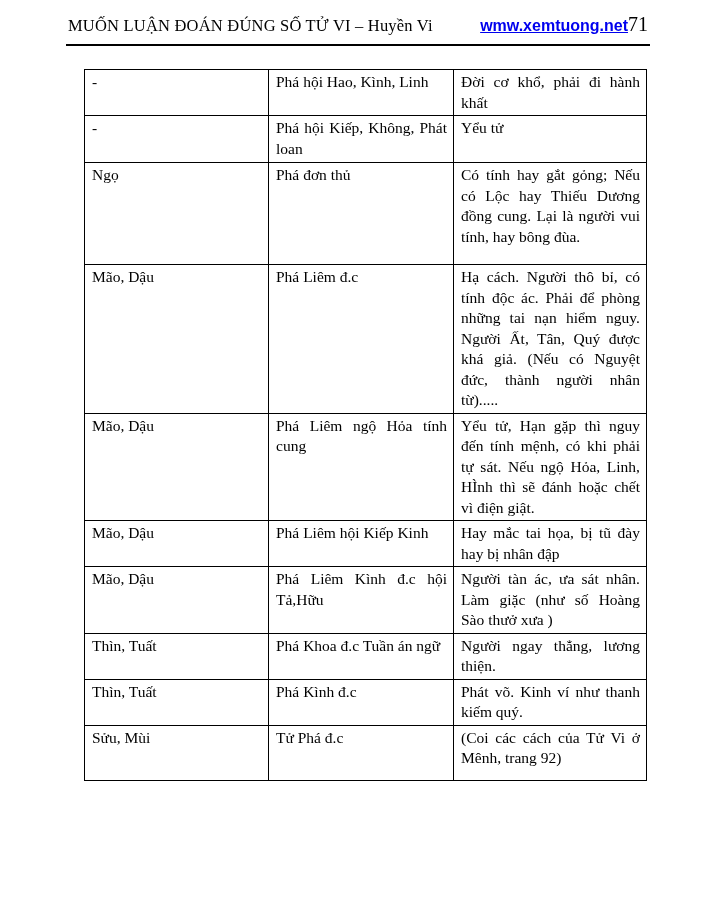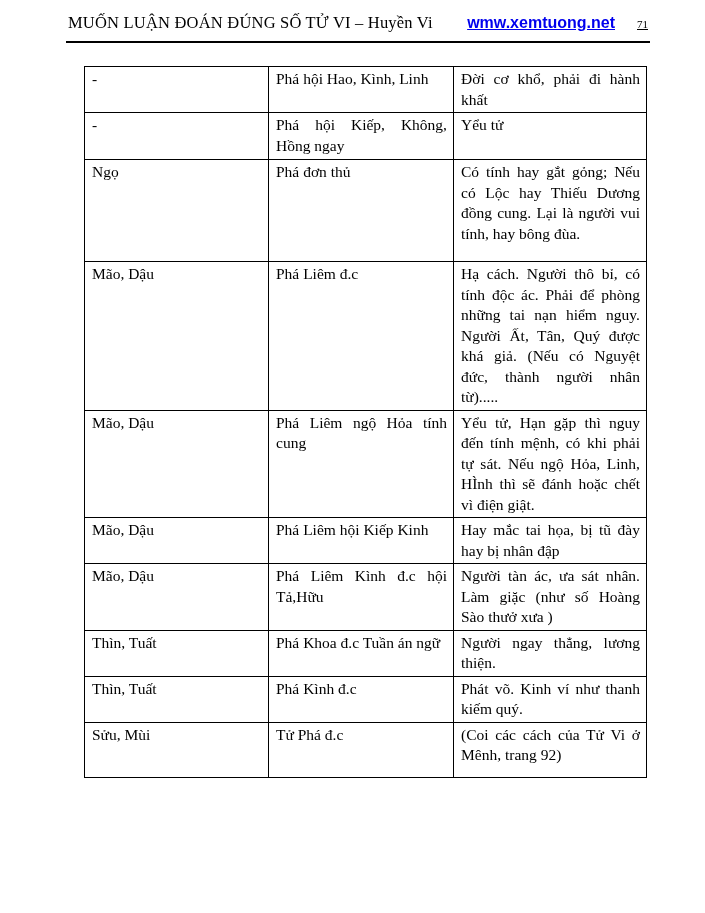--- a/index.html
+++ b/index.html
@@ -29,33 +29,31 @@
     padding: 0 2px 8px 2px;
   }
   .header-title {
     font-size: 16.5px;
     letter-spacing: 0.2px;
     white-space: nowrap;
   }
   .header-right {
     display: flex;
     align-items: baseline;
-    gap: 22px;
   }
   .site-link {
     font-family: "Liberation Sans", "DejaVu Sans", sans-serif;
     font-weight: bold;
     font-size: 16px;
     color: #0000ee;
     text-decoration: underline;
     cursor: pointer;
   }
   .page-number {
-    font-size: 11px;
-    text-decoration: underline;
+    font-size: 20px;
   }
   .header-rule {
     border: 0;
     border-top: 2px solid #000000;
     height: 0;
   }
   table.main-table {
     border-collapse: collapse;
     table-layout: fixed;
     width: 562px;
@@ -95,21 +93,21 @@
         <col style="width:193px">
       </colgroup>
       <tbody>
         <tr style="height:25px">
           <td class="c-position">-</td>
           <td class="c-combination">Phá hội Hao, Kình, Linh</td>
           <td class="c-interpretation">Đời cơ khổ, phải đi hành khất</td>
         </tr>
         <tr style="height:47px">
           <td class="c-position">-</td>
-          <td class="c-combination">Phá hội Kiếp, Không, Hồng ngay</td>
+          <td class="c-combination">Phá hội Kiếp, Không, Phát loan</td>
           <td class="c-interpretation">Yểu tử</td>
         </tr>
         <tr style="height:102px">
           <td class="c-position">Ngọ</td>
           <td class="c-combination">Phá đơn thủ</td>
           <td class="c-interpretation">Có tính hay gắt gỏng; Nếu có Lộc hay Thiếu Dương đồng cung. Lại là người vui tính, hay bông đùa.</td>
         </tr>
         <tr style="height:123px">
           <td class="c-position">Mão, Dậu</td>
           <td class="c-combination">Phá Liêm đ.c</td>

